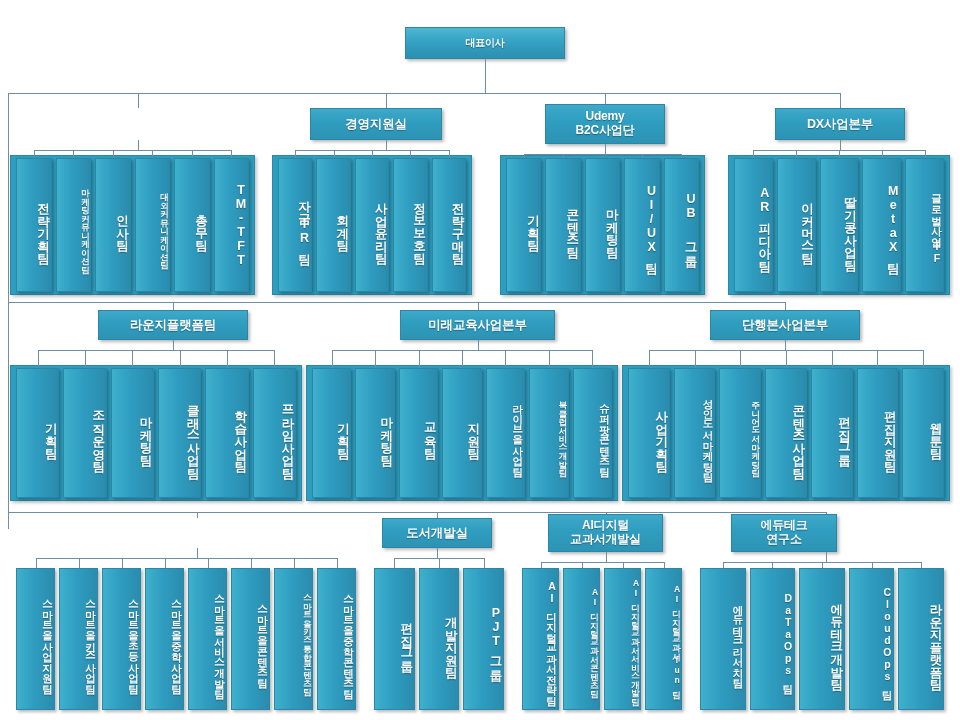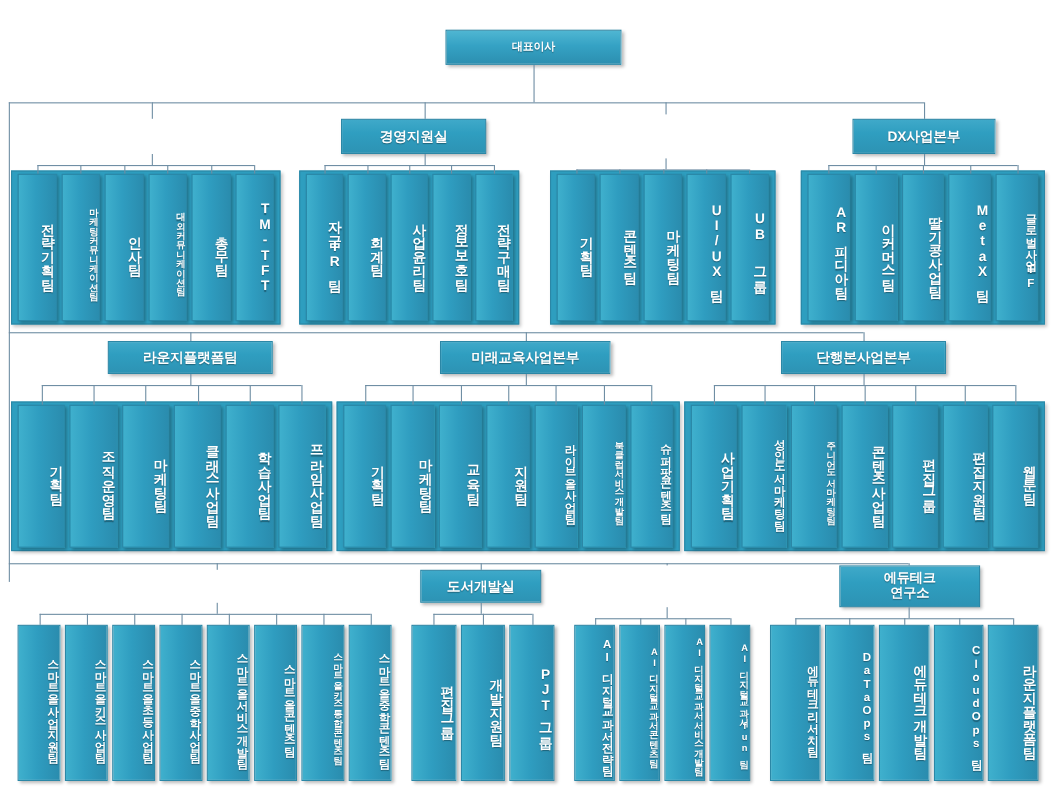--- a/index.html
+++ b/index.html
@@ -123,20 +123,23 @@
     </div>
     <div class="line-v" style="left:410.4px;top:150px;height:8px;"></div>
     <div class="node team" style="left:393.2px;top:158px;width:34.4px;height:134px;">
       <span>정보보호팀</span>
     </div>
     <div class="line-v" style="left:448.8px;top:150px;height:8px;"></div>
     <div class="node team" style="left:431.6px;top:158px;width:34.4px;height:134px;">
       <span>전략구매팀</span>
     </div>
     <div class="line-v" style="left:605px;top:93px;height:11px;"></div>
+    <div class="node div-head two-line" style="left:545px;top:104px;width:120px;height:40px;">
+      <div><span>Udemy</span><br><span>B2C사업단</span></div>
+    </div>
     <div class="line-v" style="left:605px;top:144px;height:10px;"></div>
     <div class="line-h" style="left:523.7px;top:154px;width:157.60000000000002px;"></div>
     <div class="group-panel" style="left:500px;top:155px;width:205px;height:140px;"></div>
     <div class="line-v" style="left:523.7px;top:154px;height:4px;"></div>
     <div class="node team" style="left:506px;top:158px;width:35.4px;height:134px;">
       <span>기획팀</span>
     </div>
     <div class="line-v" style="left:563.1px;top:154px;height:4px;"></div>
     <div class="node team" style="left:545.4px;top:158px;width:35.4px;height:134px;">
       <span>콘텐츠팀</span>
@@ -332,40 +335,43 @@
     </div>
     <div class="line-v" style="left:439px;top:558px;height:10px;"></div>
     <div class="node team" style="left:418.6666666666667px;top:568px;width:40.666666666666664px;height:142px;">
       <span>개발지원팀</span>
     </div>
     <div class="line-v" style="left:483.66666666666663px;top:558px;height:10px;"></div>
     <div class="node team" style="left:463.3333333333333px;top:568px;width:40.666666666666664px;height:142px;">
       <span>PJT그룹</span>
     </div>
     <div class="line-v" style="left:605.5px;top:512px;height:2px;"></div>
+    <div class="node div-head two-line" style="left:548px;top:514px;width:115px;height:38px;">
+      <div><span>AI디지털</span><br><span>교과서개발실</span></div>
+    </div>
     <div class="line-v" style="left:605.5px;top:552px;height:10px;"></div>
     <div class="line-h" style="left:540.5px;top:562px;width:123px;"></div>
     <div class="line-v" style="left:540.5px;top:562px;height:6px;"></div>
     <div class="node team sm" style="left:522px;top:568px;width:37px;height:142px;">
       <span>AI디지털교과서전략팀</span>
     </div>
     <div class="line-v" style="left:581.5px;top:562px;height:6px;"></div>
     <div class="node team xs" style="left:563px;top:568px;width:37px;height:142px;">
       <span>AI디지털교과서콘텐츠팀</span>
     </div>
     <div class="line-v" style="left:622.5px;top:562px;height:6px;"></div>
     <div class="node team xs" style="left:604px;top:568px;width:37px;height:142px;">
       <span>AI디지털교과서서비스개발팀</span>
     </div>
     <div class="line-v" style="left:663.5px;top:562px;height:6px;"></div>
     <div class="node team xs" style="left:645px;top:568px;width:37px;height:142px;">
       <span>AI디지털교과서fun팀</span>
     </div>
     <div class="line-v" style="left:825.5px;top:512px;height:2px;"></div>
-    <div class="node div-head two-line" style="left:763px;top:514px;width:128px;height:38px;">
+    <div class="node div-head two-line" style="left:731px;top:514px;width:106px;height:38px;">
       <div><span>에듀테크</span><br><span>연구소</span></div>
     </div>
     <div class="line-v" style="left:825.5px;top:552px;height:10px;"></div>
     <div class="line-h" style="left:722.8px;top:562px;width:198.39999999999998px;"></div>
     <div class="line-v" style="left:722.8px;top:562px;height:6px;"></div>
     <div class="node team sm" style="left:700px;top:568px;width:45.6px;height:142px;">
       <span>에듀테크리서치팀</span>
     </div>
     <div class="line-v" style="left:772.4px;top:562px;height:6px;"></div>
     <div class="node team sm" style="left:749.6px;top:568px;width:45.6px;height:142px;">

